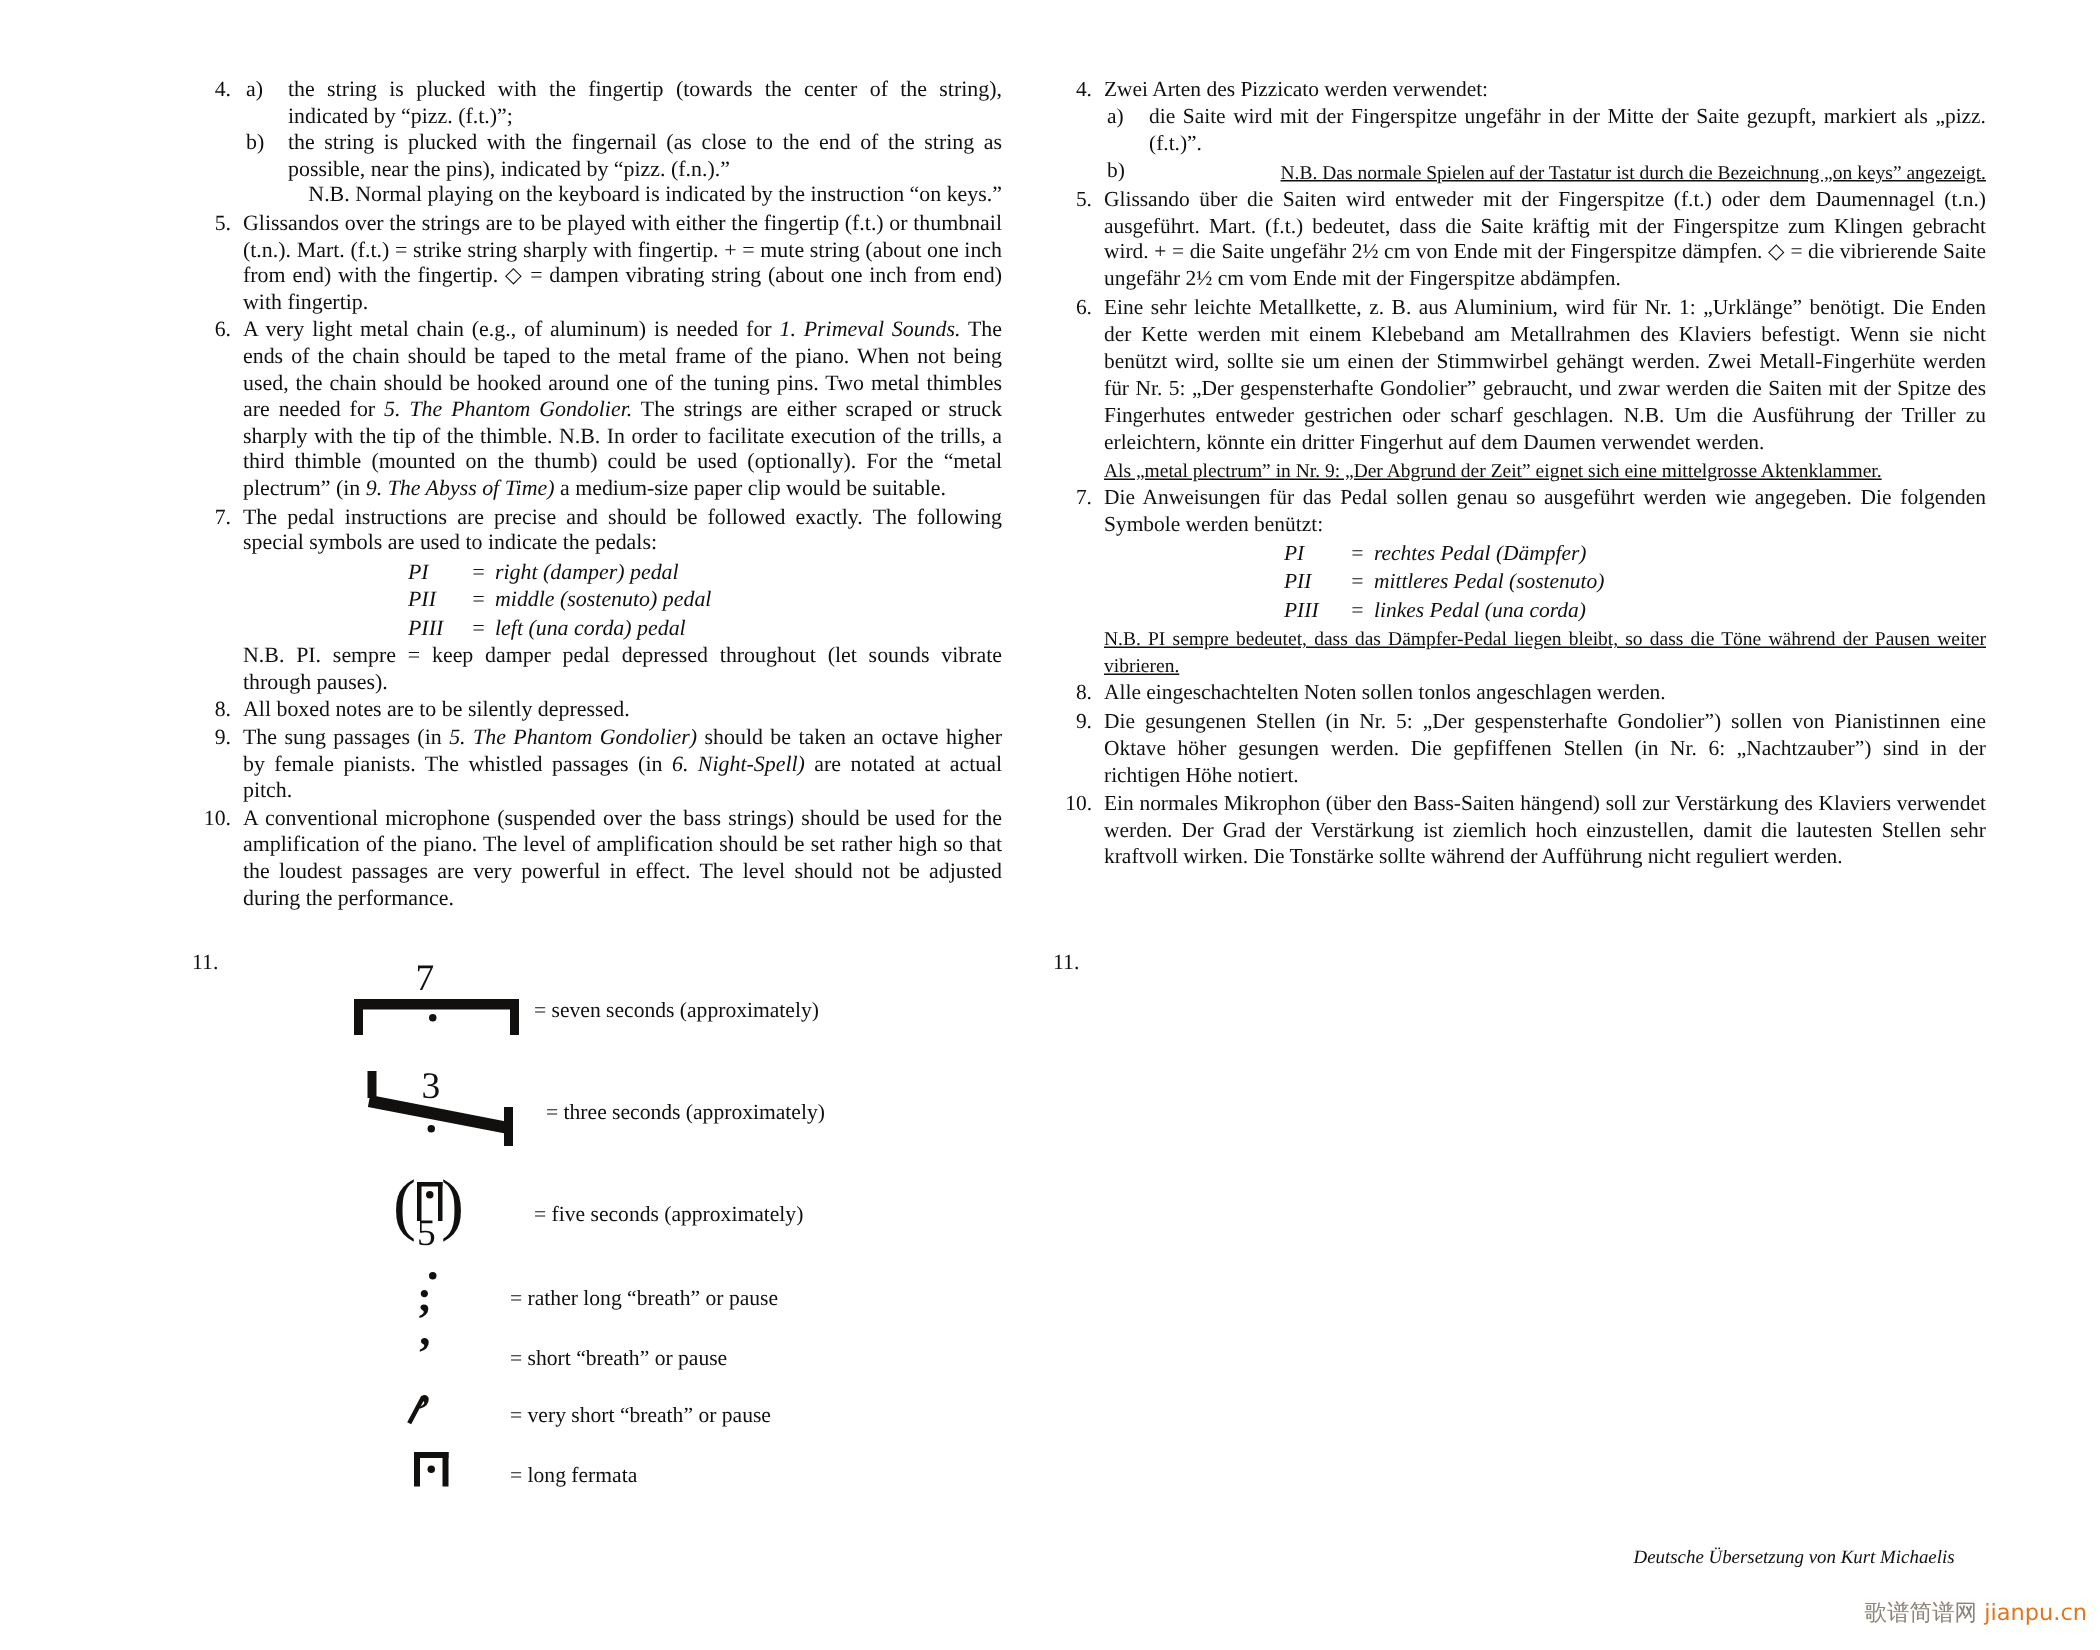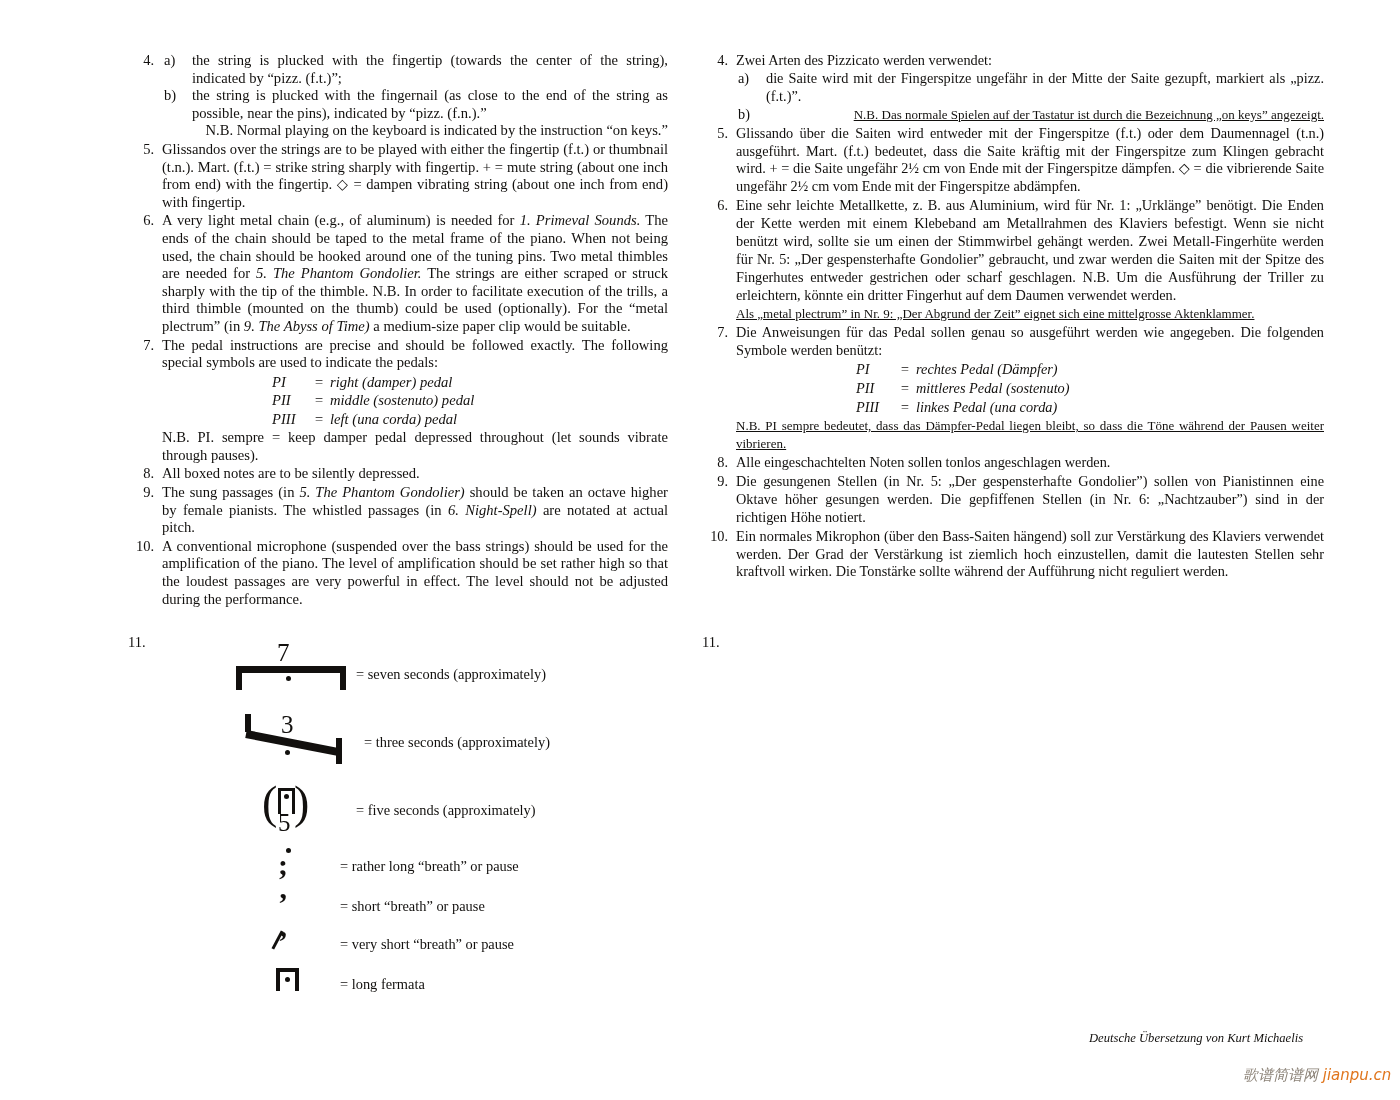--- a/index.html
+++ b/index.html
@@ -227,21 +227,20 @@
     font-style: italic;
     white-space: nowrap;
   }
   .watermark {
     position: absolute;
     left: 1243px;
     top: 1066px;
     font-size: 15px;
     white-space: nowrap;
     font-family: "DejaVu Sans", sans-serif;
-    font-style: italic;
   }
   .wm-cn { color: #8c8378; }
   .wm-en { color: #e0761e; }
 </style>
 </head>
 <body>
 
 <div class="page">
 
   <div class="col col-en">

